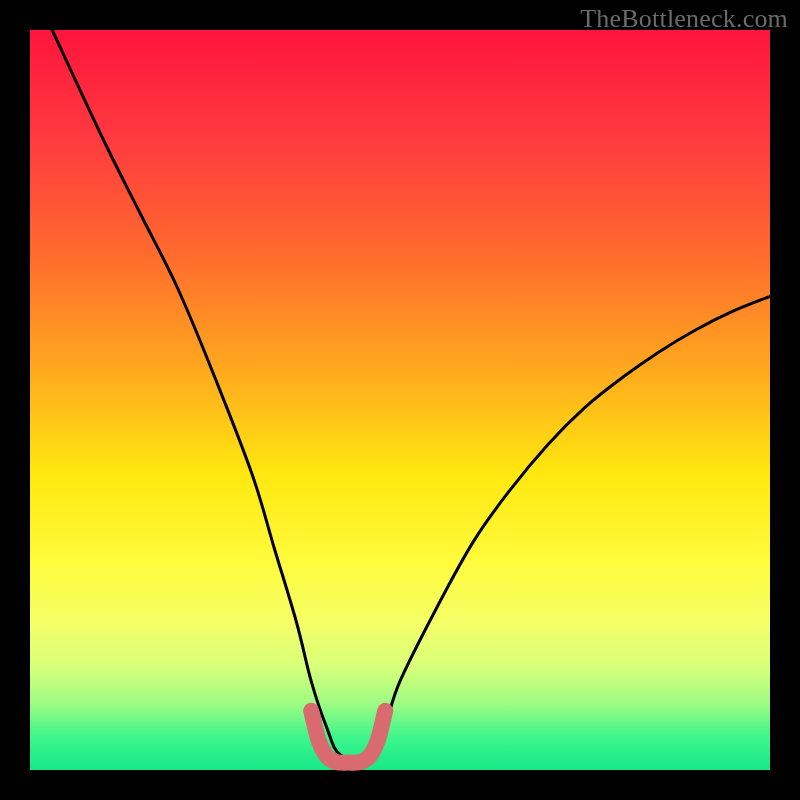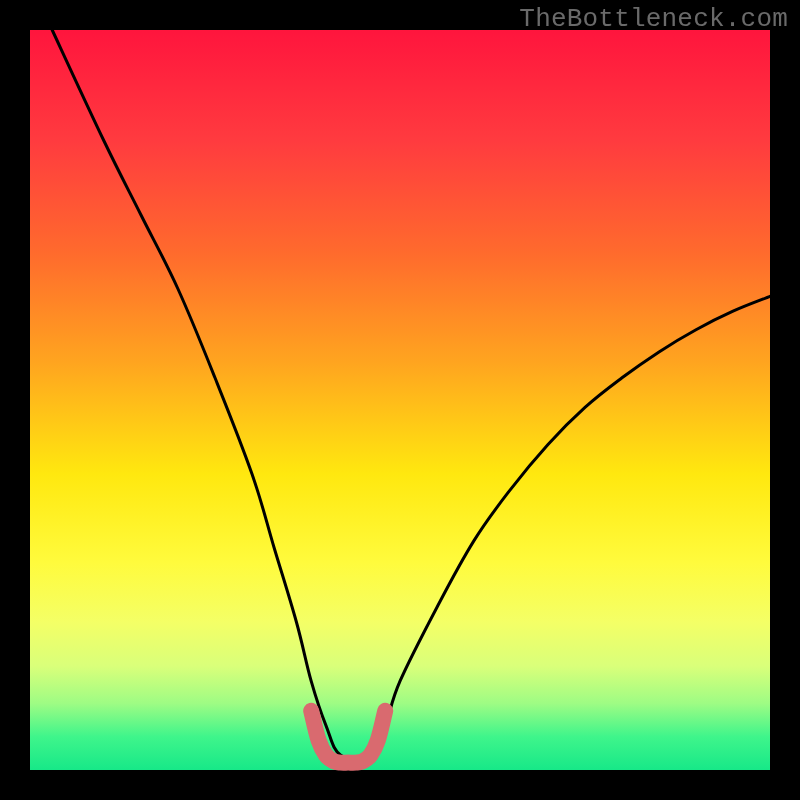--- a/index.html
+++ b/index.html
@@ -13,21 +13,21 @@
   .frame {
     position: relative;
     width: 800px;
     height: 800px;
     background: #000;
   }
   .watermark {
     position: absolute;
     top: 4px;
     right: 12px;
-    font-family: Liberation Mono, monospace;
+    font-family: Liberation Serif, serif;
     font-size: 26px;
     font-weight: 500;
     color: #6a6a6a;
     letter-spacing: 0.2px;
     z-index: 10;
     user-select: none;
   }
   svg {
     position: absolute;
     left: 0;

